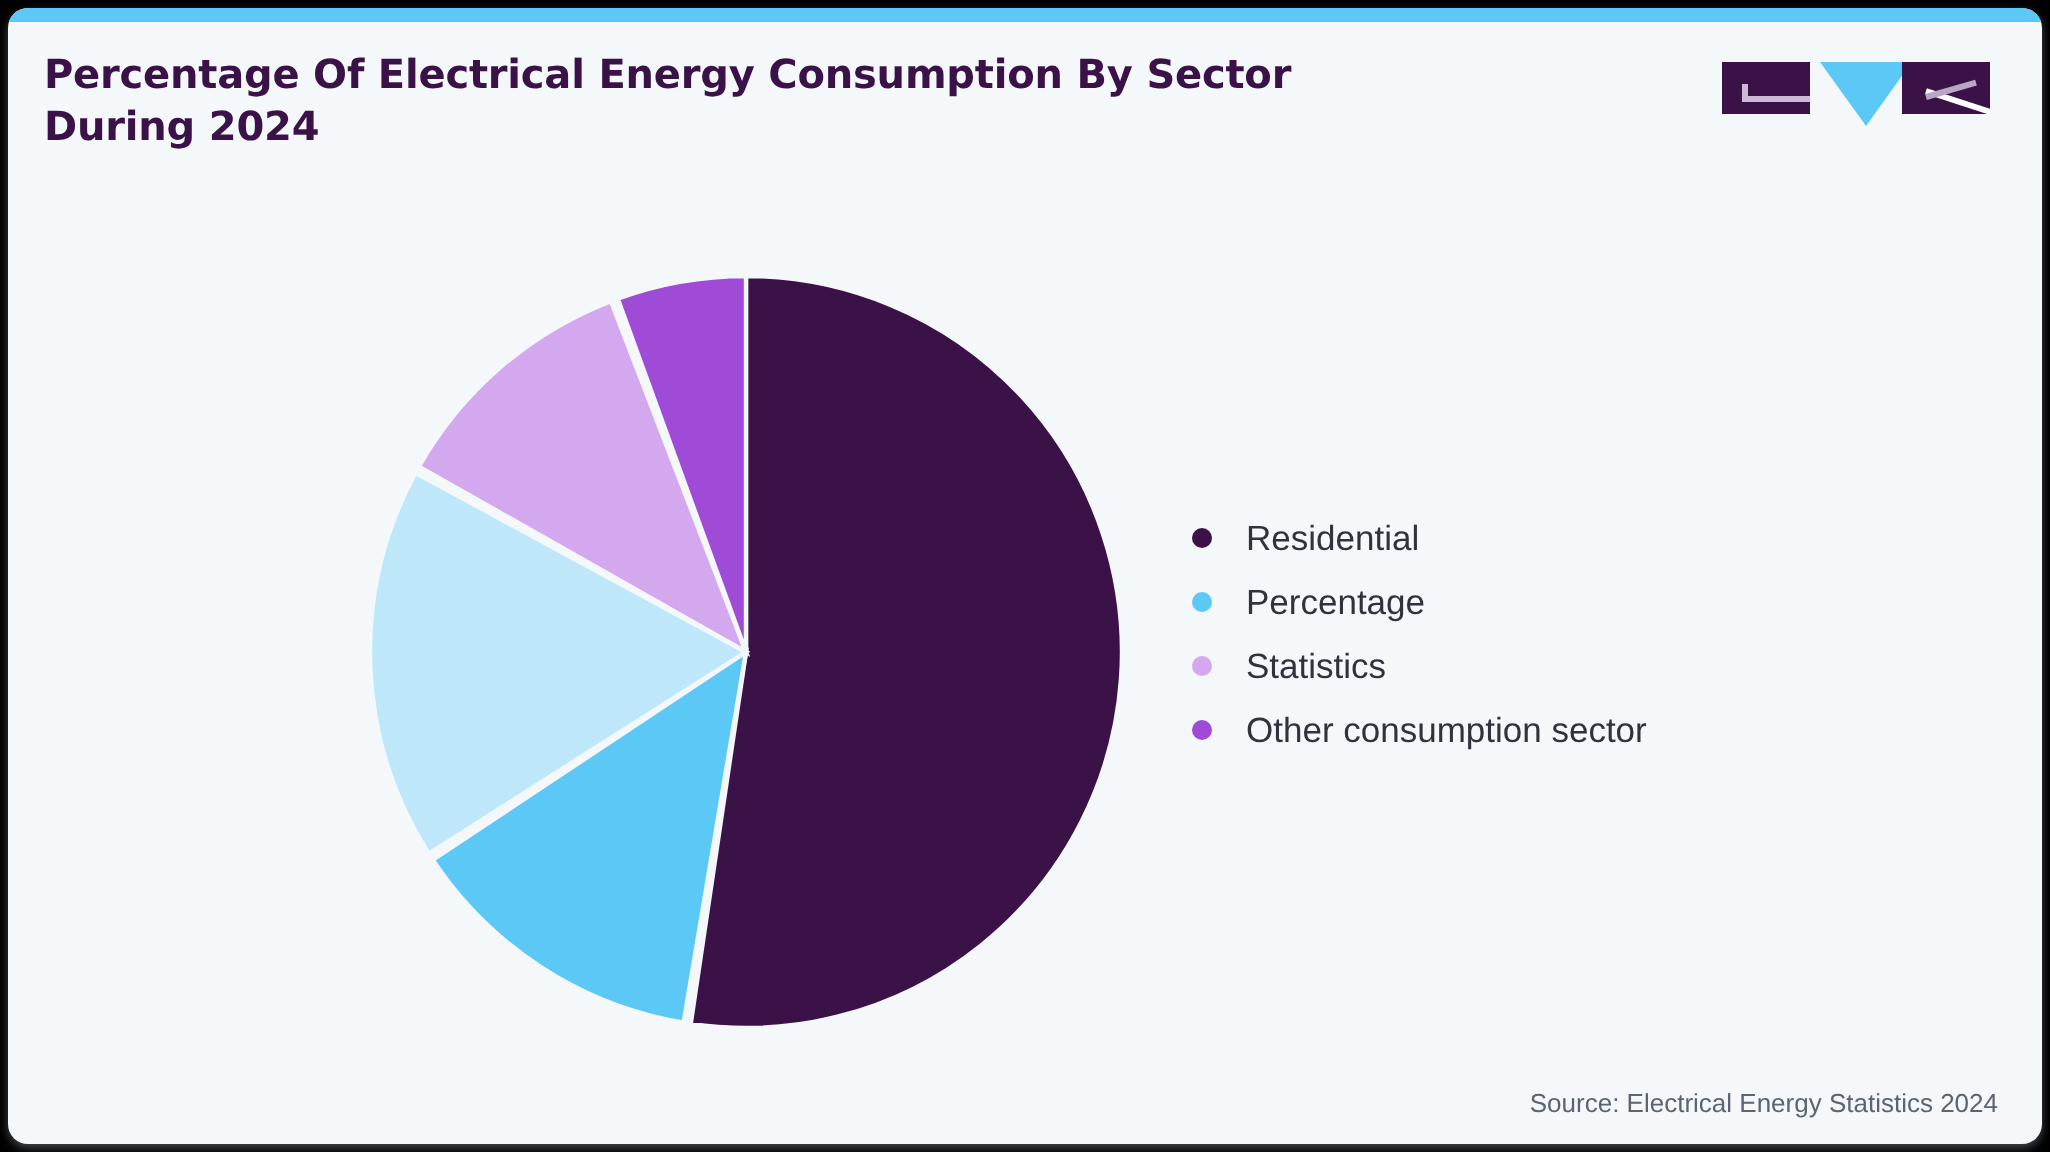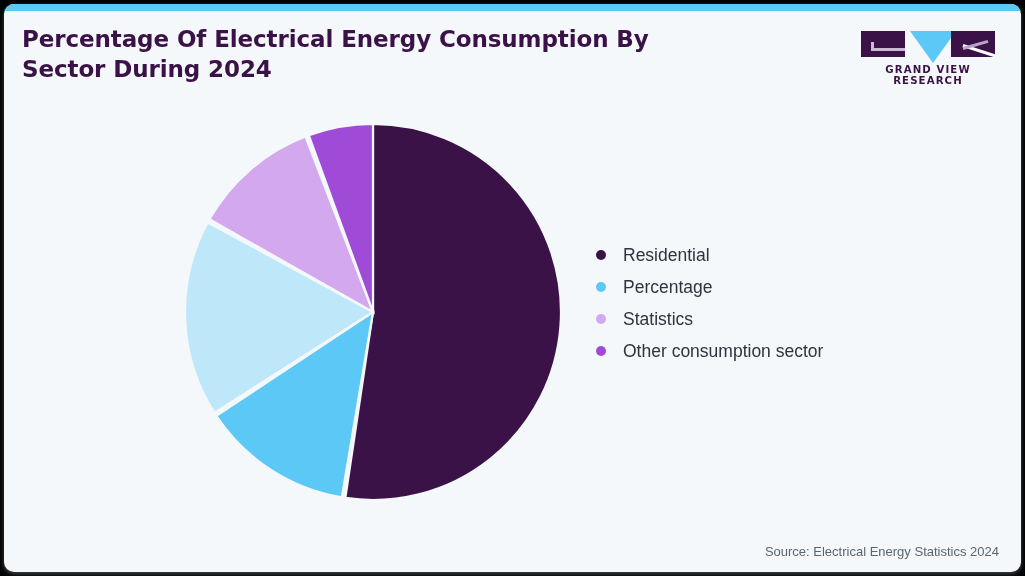--- a/index.html
+++ b/index.html
@@ -34,21 +34,21 @@
     height: 7px;
     background: #5BC8F5;
   }
 
   #title {
     position: absolute;
     left: 18px;
     top: 20px;
     width: 700px;
     margin: 0;
-    font-size: 23px;
+    font-size: 20px;
     font-weight: bold;
     line-height: 1.32;
     letter-spacing: -0.1px;
     color: #3B1248;
     font-family: "DejaVu Sans", sans-serif;
   }
 
   
   #logo {
     position: absolute;
@@ -118,21 +118,21 @@
     font-weight: bold;
     letter-spacing: 1.1px;
     color: #3B1248;
     font-family: "DejaVu Sans", sans-serif;
   }
 
   
   #chart-area {
     position: absolute;
     left: 0;
-    top: 98px;
+    top: 112px;
     width: 861px;
     height: 420px;
   }
   #pie-wrap {
     position: absolute;
     left: 179px;
     top: 20px;
     width: 380px;
     height: 380px;
   }
@@ -187,21 +187,20 @@
       <div class="logo-rect" id="logo-rect-left">
         <div class="logo-bar" id="logo-bar-h"></div>
         <div class="logo-bar" id="logo-bar-v"></div>
       </div>
       <div id="logo-triangle"></div>
       <div class="logo-rect" id="logo-rect-right">
         <div id="logo-slash"></div>
         <div id="logo-slash2"></div>
       </div>
     </div>
-    <div id="logo-text">GRAND VIEW RESEARCH</div>
   </div>
 
   <div id="chart-area">
     <div id="pie-wrap">
       <svg id="pie-svg" width="380" height="380" viewBox="0 0 380 380">
         <g id="pie-slices">
             <path d="M 190 190 L 190.00 2.00 A 188 188 0 1 1 162.37 375.96 Z" fill="#3B1248" stroke="#F4F8FB" stroke-width="2.2"></path>
             <path d="M 190 190 L 158.81 375.39 A 188 188 0 0 1 33.32 293.90 Z" fill="#5BC8F5" stroke="#F4F8FB" stroke-width="2.2"></path>
             <path d="M 190 190 L 31.35 290.87 A 188 188 0 0 1 24.70 100.44 Z" fill="#BEE8FA" stroke="#F4F8FB" stroke-width="2.2"></path>
             <path d="M 190 190 L 26.45 97.28 A 188 188 0 0 1 122.47 14.55 Z" fill="#D4A8EE" stroke="#F4F8FB" stroke-width="2.2"></path>

